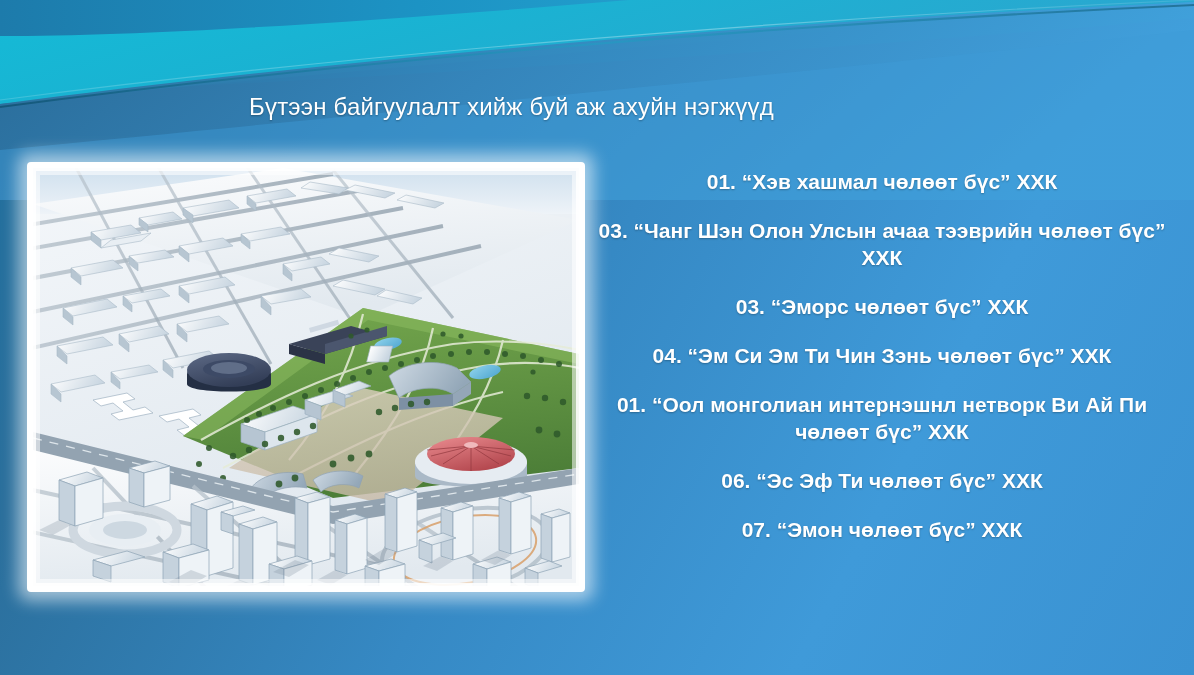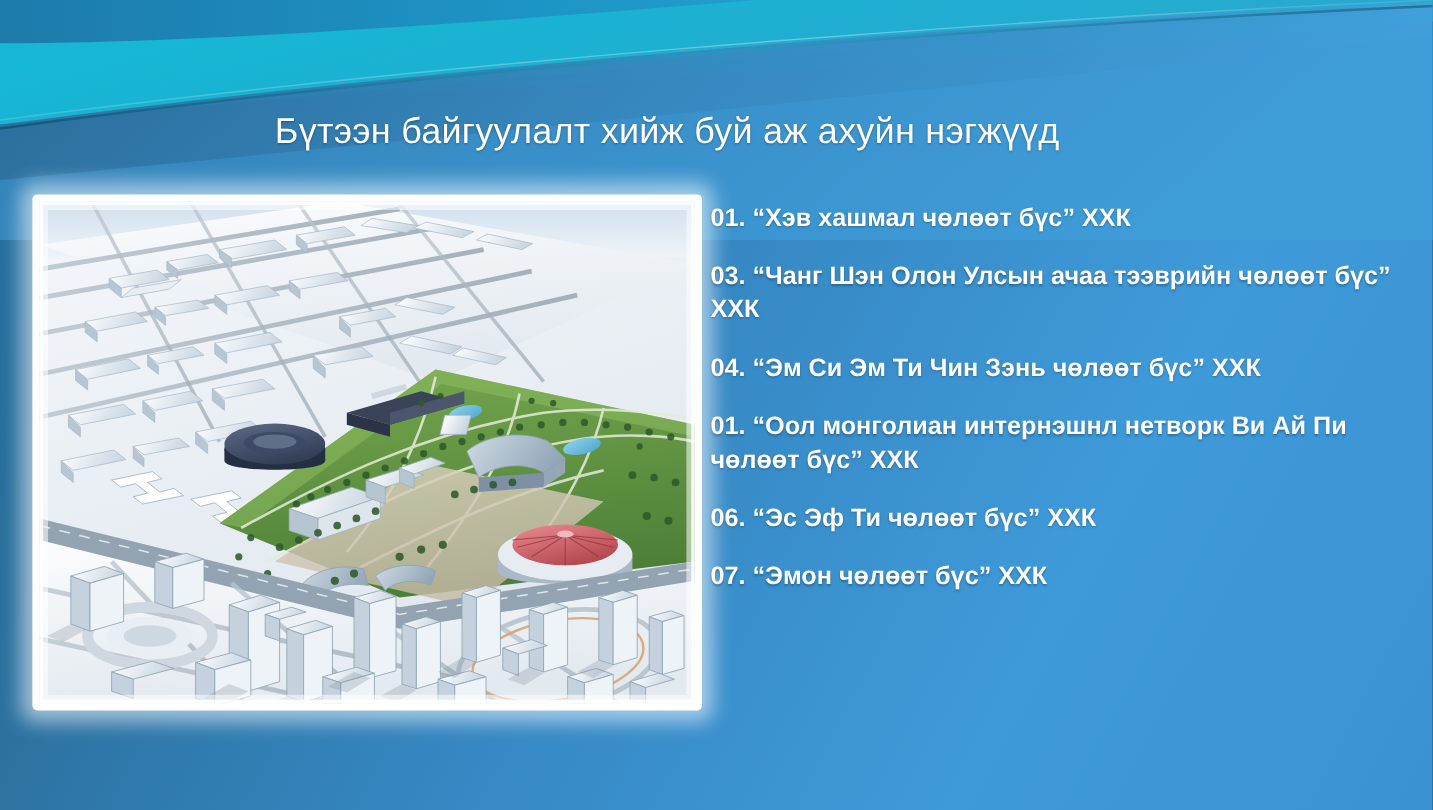--- a/index.html
+++ b/index.html
@@ -24,24 +24,24 @@
     position: absolute;
     left: 0; top: 0;
     width: 1194px;
     height: 200px;
     pointer-events: none;
   }
 
   
   .title {
     position: absolute;
-    left: 229px;
+    left: 249px;
     top: 93px;
     width: 800px;
-    font-size: 30px;
+    font-size: 24px;
     font-weight: 400;
     color: #ffffff;
     letter-spacing: 0.2px;
     white-space: nowrap;
     text-shadow: 0 1px 2px rgba(0,0,0,0.30);
   }
 
   
   .picture-wrap {
     position: absolute;
@@ -77,20 +77,21 @@
     width: 580px;
   }
   .list-item {
     display: block;
     color: #ffffff;
     font-size: 21px;
     font-weight: bold;
     line-height: 1.32;
     margin-bottom: 21px;
     text-shadow: 0 1px 2px rgba(0,0,0,0.28);
+    text-align: center;
   }
   .list-item:last-child { margin-bottom: 4px; }
   .item-07 { margin-top: 4px; }
 </style>
 </head>
 <body>
 
 <div class="slide">
 
   <div class="wave-layer">
@@ -499,19 +500,20 @@
 
         <rect x="0" y="0" width="546" height="418" fill="none" stroke="#ffffff" stroke-width="14" opacity="0.55"></rect>
         <rect x="0" y="0" width="546" height="418" fill="none" stroke="#ffffff" stroke-width="6" opacity="0.85"></rect>
       </svg>
     </div>
   </div>
 
   <div class="list">
     <span class="list-item">01. “Хэв хашмал чөлөөт бүс” ХХК</span>
     <span class="list-item">03. “Чанг Шэн Олон Улсын ачаа тээврийн чөлөөт бүс” ХХК</span>
+    <span class="list-item">03. “Эморс чөлөөт бүс” ХХК</span>
     <span class="list-item">04. “Эм Си Эм Ти Чин Зэнь чөлөөт бүс” ХХК</span>
     <span class="list-item">01. “Оол монголиан интернэшнл нетворк Ви Ай Пи чөлөөт бүс” ХХК</span>
     <span class="list-item">06. “Эс Эф Ти чөлөөт бүс” ХХК</span>
     <span class="list-item item-07">07. “Эмон чөлөөт бүс” ХХК</span>
   </div>
 
 </div>
 
 </body></html>

